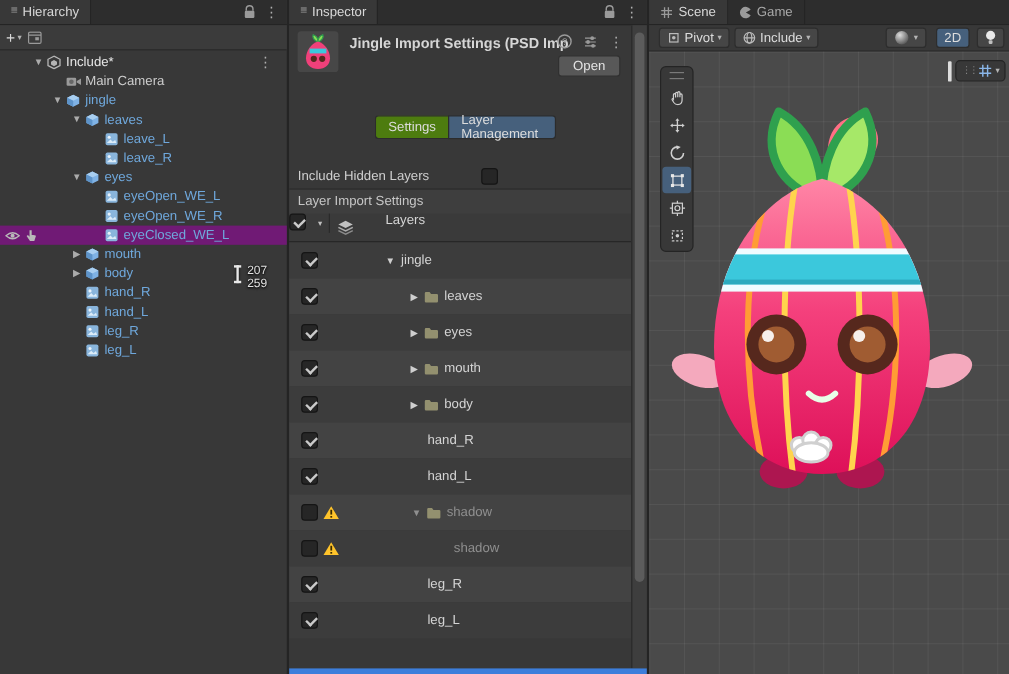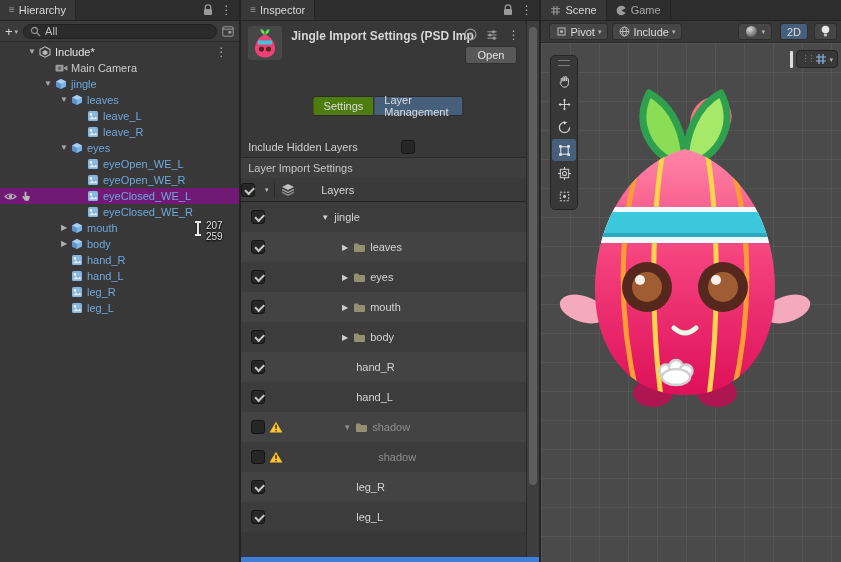--- a/index.html
+++ b/index.html
@@ -45,21 +45,21 @@
   .openbtn{position:absolute;right:22px;top:46px;height:18px;padding:0 12px;background:#585858;border:1px solid #303030;border-radius:3px;color:#E4E4E4;display:flex;align-items:center}
   .mtabs{position:absolute;top:96px;left:147px;transform:translateX(-50%);display:flex;height:20px}
   .mtab{padding:0 10px;display:flex;align-items:center;background:#4d7c0f;border:1px solid #2C2C2C;color:#DCDCDC}
   .mtab:first-child{border-radius:3px 0 0 3px;border-right:none}
   .mtab:last-child{border-radius:0 3px 3px 0}
   .mtab.active{background:var(--seltab)}
   .ihl{position:absolute;left:0;right:13px;top:136px;height:22px;display:flex;align-items:center}
   .ihl .lbl{margin-left:7px;color:#CFCFCF}
   .ihl .cb{position:absolute;left:160px}
   .sect-head{position:absolute;left:0;right:13px;top:157px;height:32px;line-height:20px;background:#3E3E3E;border-top:1px solid #2A2A2A;border-bottom:1px solid #2A2A2A;padding-left:7px;color:#C6C6C6}
-  .lheader{position:absolute;left:0;right:13px;top:178px;height:24px;background:#3A3A3A;border-bottom:1px solid #232323;display:flex;align-items:center;}
+  .lheader{position:absolute;left:0;right:13px;top:178px;height:24px;background:#3A3A3A;border-bottom:1px solid #232323;display:flex;}
   .hdrop{width:16px;height:16px;margin-left:4px;display:flex;align-items:center;justify-content:center;font-size:7px;color:#BFBFBF;border-right:1px solid #2A2A2A}
   .lheader .icn{margin-left:6px}
   .lheader .hlbl{margin-left:26px;color:#D6D6D6}
   .lrows{position:absolute;left:0;right:13px;top:202px}
   .lrow{height:30px;display:flex;align-items:center;padding-left:10px;background:#3C3C3C}
   .lrow.alt{background:#434343}
   .wslot{width:18px;flex:none;display:flex;align-items:center;justify-content:center;margin-left:2px}
   .lfold{width:12px;flex:none;font-size:8px;color:#CFCFCF;text-align:center}
   .lrow .icn{width:16px}
   .llabel{padding-left:3px;color:#D4D4D4}
@@ -106,29 +106,20 @@
             </svg>
           </span>
         <span class="kebab">⋮</span>
       </div>
     </div>
     <div class="h-toolbar">
       <div class="addbtn">
         <span>+</span>
           <span class="caret">▾</span>
       </div>
-      <div class="searchbox">
-        <span class="icn">
-            <svg width="11" height="11" viewBox="0 0 11 11">
-              <circle cx="4.5" cy="4.5" r="3" fill="none" stroke="#8F8F8F" stroke-width="1.3"></circle>
-              <line x1="7" y1="7" x2="10" y2="10" stroke="#8F8F8F" stroke-width="1.3"></line>
-            </svg>
-          </span>
-        <span>All</span>
-      </div>
       <span class="icn">
           <svg width="12" height="11" viewBox="0 0 12 11">
             <rect x="0.8" y="0.8" width="10.4" height="9.4" rx="1.2" fill="none" stroke="#9A9A9A"></rect>
             <path d="M0.8 3.2h10.4" stroke="#9A9A9A"></path>
             <rect x="6.4" y="5" width="3" height="2.6" fill="#9A9A9A"></rect>
           </svg>
         </span>
     </div>
     <div class="tree">
       <div class="trow scene-row">
@@ -265,33 +256,20 @@
             <span class="tind" style="width:48px"></span>
             <span class="fold"></span>
             <span class="icn">
               <svg width="12" height="12" viewBox="0 0 12 12">
                 <rect x="1" y="1" width="10" height="10" rx="1.5" fill="#89B5DC"></rect>
                 <circle cx="4" cy="4.4" r="1.3" fill="#EAF3FB"></circle>
                 <path d="M2 9.2 L5 6.2 L7 8.2 L9 6.6 L10 9.2 Z" fill="#DCECF8"></path>
               </svg>
             </span>
             <span class="tlabel blue">eyeClosed_WE_L</span>
-          </div>
-          <div class="trow">
-            <span class="gutter"></span>
-            <span class="tind" style="width:48px"></span>
-            <span class="fold"></span>
-            <span class="icn">
-              <svg width="12" height="12" viewBox="0 0 12 12">
-                <rect x="1" y="1" width="10" height="10" rx="1.5" fill="#89B5DC"></rect>
-                <circle cx="4" cy="4.4" r="1.3" fill="#EAF3FB"></circle>
-                <path d="M2 9.2 L5 6.2 L7 8.2 L9 6.6 L10 9.2 Z" fill="#DCECF8"></path>
-              </svg>
-            </span>
-            <span class="tlabel blue">eyeClosed_WE_R</span>
           </div>
           <div class="trow">
             <span class="gutter"></span>
             <span class="tind" style="width:32px"></span>
             <span class="fold">▶</span>
             <span class="icn">
               <svg width="12" height="12" viewBox="0 0 12 12">
                 <path d="M6 1 L11 3.5 V8.5 L6 11 L1 8.5 V3.5 Z" fill="#7FB2E5"></path>
                 <path d="M6 1 L11 3.5 L6 6 L1 3.5 Z" fill="#A8CEF0"></path>
                 <path d="M6 6 V11 L1 8.5 V3.5 Z" fill="#5D93C9"></path>

